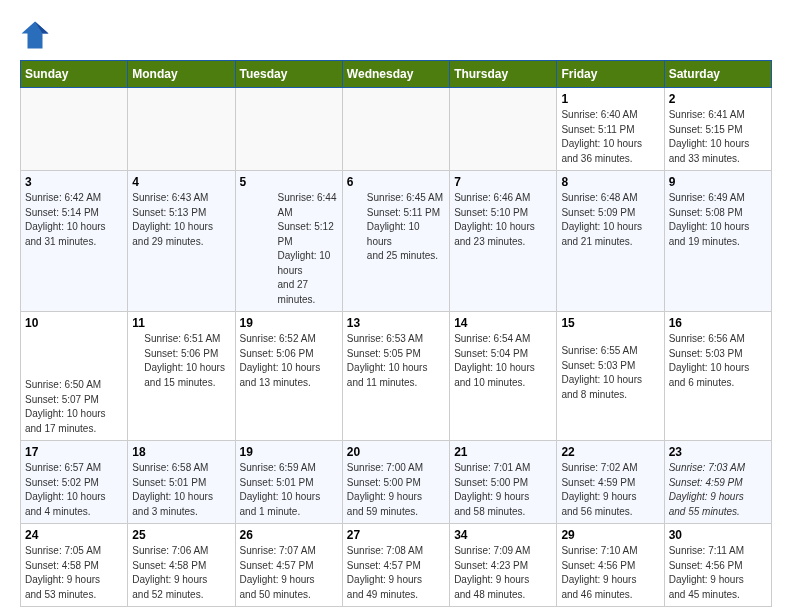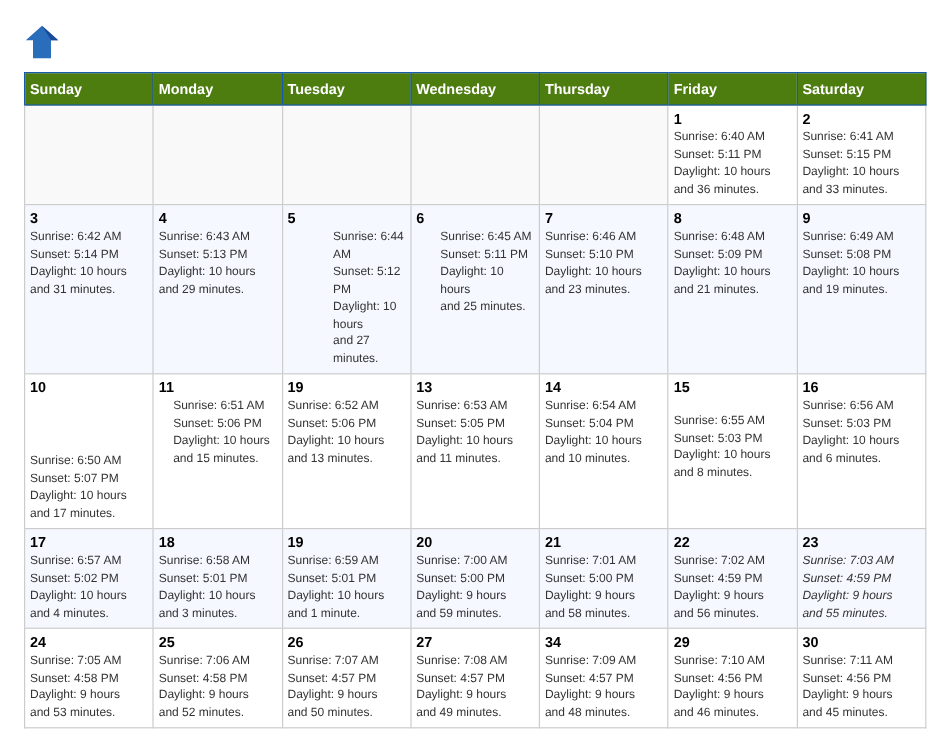--- a/index.html
+++ b/index.html
@@ -317,21 +317,21 @@
         <td>
           <span class="day-num">27</span>
           <div class="day-info" style="white-space: pre-line;">Sunrise: 7:08 AM
 Sunset: 4:57 PM
 Daylight: 9 hours
 and 49 minutes.</div>
         </td>
         <td>
           <span class="day-num">34</span>
           <div class="day-info" style="white-space: pre-line;">Sunrise: 7:09 AM
-Sunset: 4:57 PM
+Sunset: 4:23 PM
 Daylight: 9 hours
 and 48 minutes.</div>
         </td>
         <td>
           <span class="day-num">29</span>
           <div class="day-info" style="white-space: pre-line;">Sunrise: 7:10 AM
 Sunset: 4:56 PM
 Daylight: 9 hours
 and 46 minutes.</div>
         </td>

